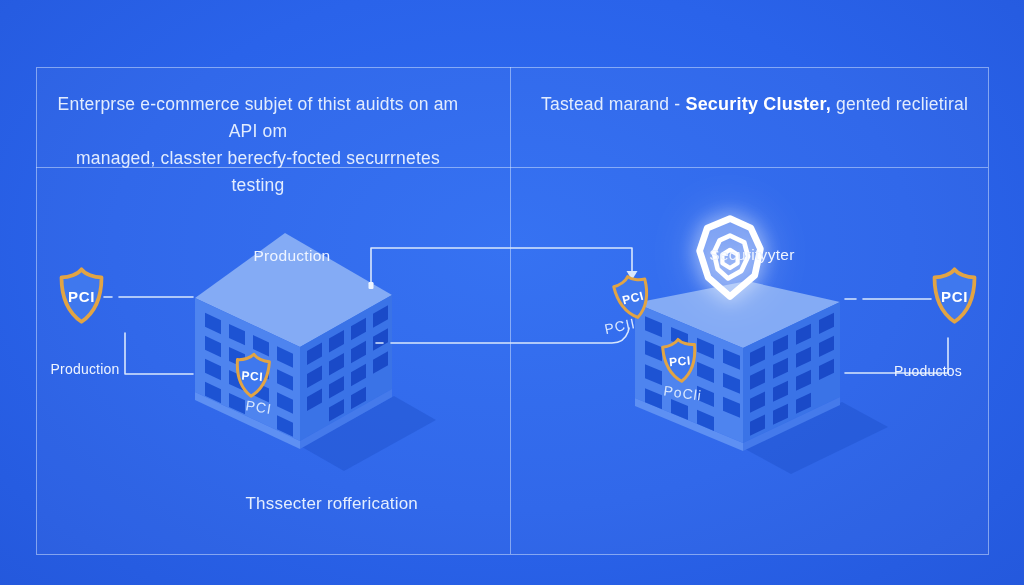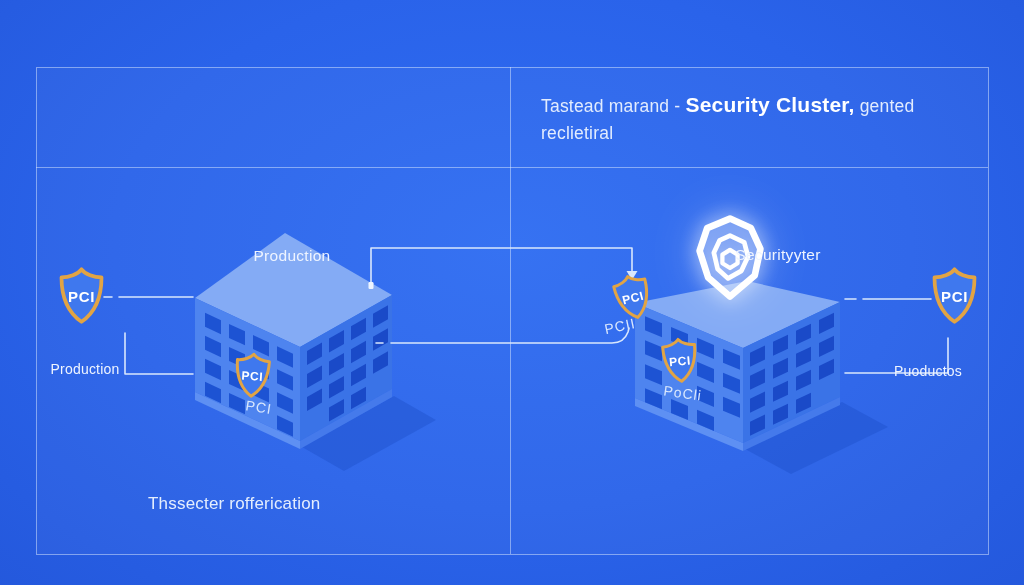--- a/index.html
+++ b/index.html
@@ -12,25 +12,25 @@
   .frame{
     position:absolute;left:36px;top:67px;width:951px;height:486px;
     border:1px solid rgba(225,238,255,.48);
     background:rgba(255,255,255,.035);
   }
   .divider-h{position:absolute;left:36px;top:167px;width:952px;height:1px;background:rgba(225,238,255,.48);}
   .divider-v{position:absolute;left:510px;top:67px;width:1px;height:487px;background:rgba(225,238,255,.48);}
   .hdr{position:absolute;top:91px;font-size:17.5px;line-height:27px;letter-spacing:.2px;color:#e2ecfe;}
   .hdr-left{left:56px;width:404px;text-align:center;}
   .hdr-right{left:541px;width:432px;text-align:left;}
-  .hdr b{font-size:21px;color:#ffffff;font-weight:bold;}
+  .hdr b{font-size:18px;color:#ffffff;font-weight:bold;}
   .lbl{position:absolute;text-align:center;color:#eef4ff;margin-top:46px;}
   .bldg-label{width:140px;font-size:15.5px;letter-spacing:.3px;}
   .badge-label{width:130px;font-size:14px;letter-spacing:.2px;}
-  .caption{position:absolute;width:270px;text-align:left;font-size:17px;line-height:26px;color:#e4eefe;letter-spacing:.2px;}
+  .caption{position:absolute;width:270px;text-align:right;font-size:17px;line-height:26px;color:#e4eefe;letter-spacing:.2px;}
   .diagram-svg{position:absolute;left:0;top:0;}
   .glow-icon{position:absolute;left:692px;top:212px;width:76px;height:92px;}
   .glow-icon svg{filter:drop-shadow(0 0 9px rgba(255,255,255,.75)) drop-shadow(0 0 22px rgba(255,255,255,.38));}
   .conn{stroke:#d9e7fd;stroke-width:1.6;fill:none;stroke-linecap:round;stroke-linejoin:round;}
   .win-l{fill:#1d53d3;}
   .win-r{fill:#1a4ac8;}
   .face-top{fill:#84abf5;}
   .face-left{fill:#4e84ef;}
   .face-right{fill:#3a73e7;}
   .base-left{fill:#5e90f3;}
@@ -42,20 +42,24 @@
 </style>
 </head>
 <body>
 
 <div class="stage">
 
   <div class="frame"></div>
   <div class="divider-h"></div>
   <div class="divider-v"></div>
 
+  <div class="hdr hdr-left">
+    <div>Enterprse e-commerce subjet of thist auidts on am API om</div>
+    <div>managed, classter berecfy-focted securrnetes testing</div>
+  </div>
   <div class="hdr hdr-right">
     <div><span>Tastead marand - </span><b>Security Cluster,</b><span> gented reclietiral</span></div>
   </div>
 
   <svg class="diagram-svg" width="1024" height="585" viewBox="0 0 1024 585">
 
     <g>
       <polygon class="bldg-shadow" points="302,447 394,396 436,420 344,471"></polygon>
       <polygon class="face-top" points="285,233 392,295 300,347 195,298"></polygon>
       <polygon class="face-left" points="195,298 300,347 300,441 195,392"></polygon>
@@ -181,21 +185,21 @@
     <svg width="76" height="92" viewBox="0 0 80 95">
       <g fill="none" stroke="#ffffff" stroke-linejoin="round" stroke-linecap="round">
         <path stroke-width="7" d="M40,6 L62,16 L72,38 L66,66 L40,88 L17,68 L8,40 L16,16 Z"></path>
         <path stroke-width="5" d="M40,24 L55,31 L59,46 L52,61 L38,69 L27,59 L23,42 L29,29 Z"></path>
         <path stroke-width="4.5" d="M40,39 L48,44 L48,53 L40,58 L32,53 L32,44 Z"></path>
       </g>
     </svg>
   </div>
 
   <div class="lbl bldg-label" style="left:222px;top:201px;">Production</div>
-  <div class="lbl bldg-label" style="left:708px;top:200px;">Securityyter</div>
+  <div class="lbl bldg-label" style="left:682px;top:200px;">Securityyter</div>
   <div class="lbl badge-label" style="left:20px;top:315px;">Production</div>
   <div class="lbl badge-label" style="left:863px;top:317px;">Puoductos</div>
 
   <div class="caption" style="left:148px;top:491px;">
     <div>Thssecter rofferication</div>
   </div>
 
 </div>
 
 </body></html>

